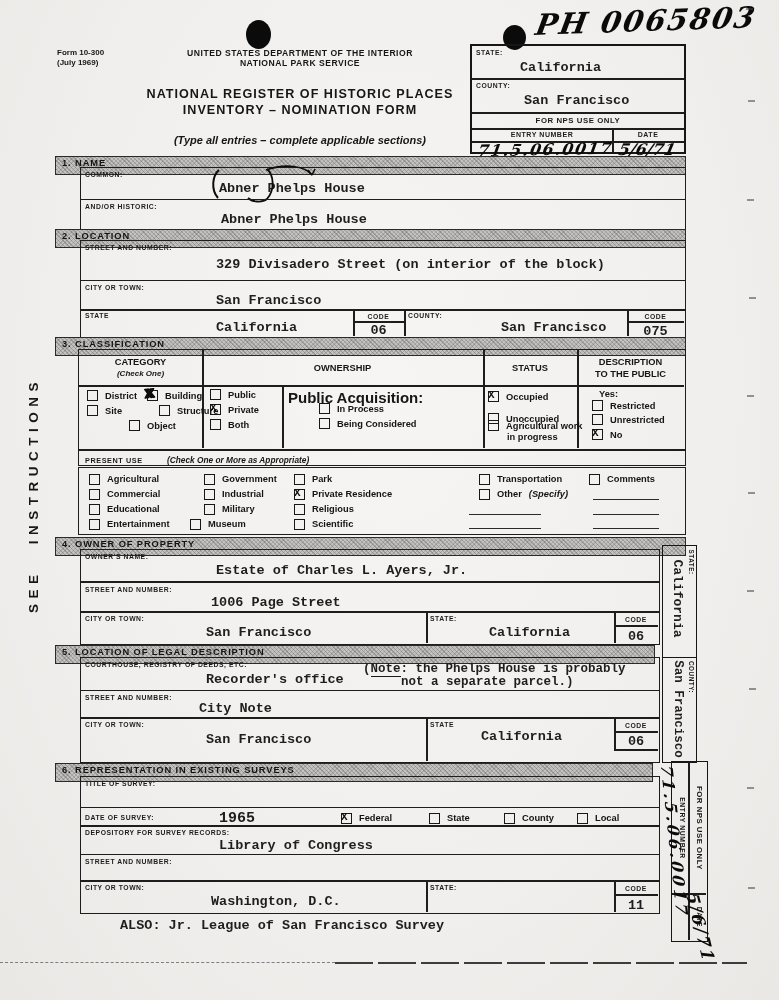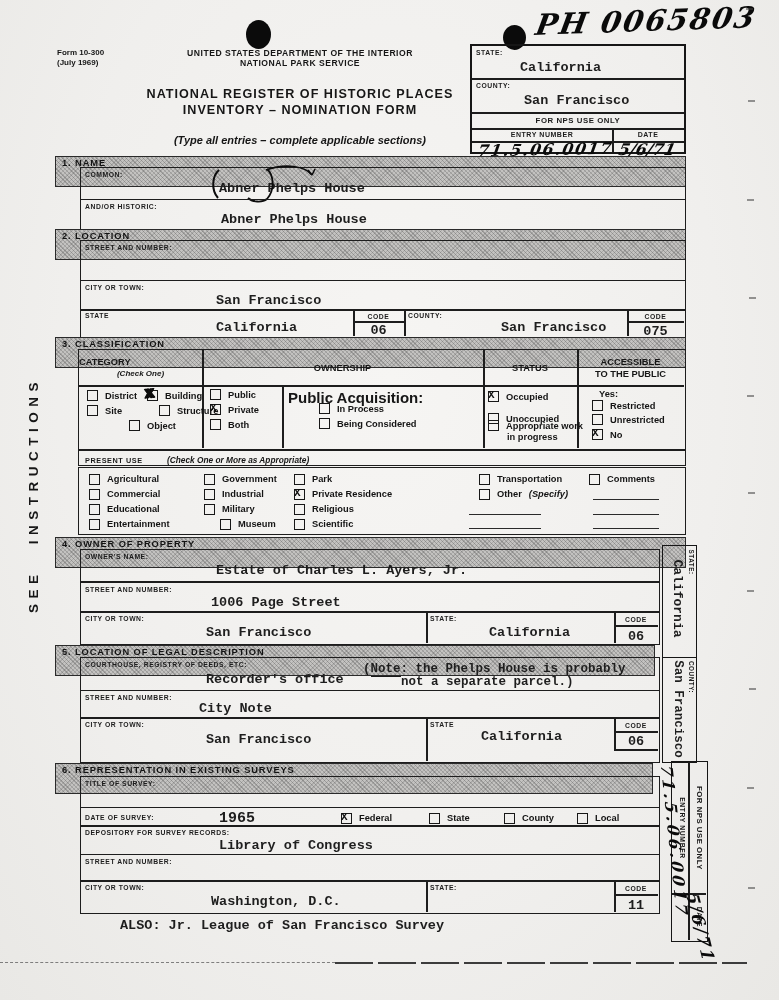--- a/index.html
+++ b/index.html
@@ -3,21 +3,21 @@
 <meta charset="utf-8">
 <style>
   html,body{margin:0;padding:0}
   body{width:779px;height:1000px;position:relative;overflow:hidden;
        background:radial-gradient(ellipse at 50% 38%, #f6f5f3 0%, #f0efed 60%, #e9e8e5 100%);
        font-family:"Liberation Sans",sans-serif;color:#161616}
   .abs{position:absolute}
   .lbl{position:absolute;font:700 6.8px "Liberation Sans",sans-serif;letter-spacing:.55px;color:#1c1c1c;white-space:nowrap}
   .val{position:absolute;font:700 13px "Liberation Mono","DejaVu Sans Mono",monospace;color:#1e1e1e;white-space:nowrap}
   .row{position:absolute;border:1.5px solid #1d1d1d;box-sizing:border-box;background:transparent}
-  .bar{position:absolute;height:31px;box-sizing:border-box;border:1.2px solid #2a2a2a;
+  .bar{position:absolute;height:19px;box-sizing:border-box;border:1.2px solid #2a2a2a;
        background-color:#c3c2c0;
        background-image:repeating-linear-gradient(45deg, rgba(70,70,70,.30) 0 1px, transparent 1px 3px),
                         repeating-linear-gradient(-45deg, rgba(110,110,110,.28) 0 1px, transparent 1px 3px);
        font:700 9.3px "Liberation Sans",sans-serif;letter-spacing:.9px;color:#131313;
        padding:1px 0 0 6px;white-space:nowrap}
   .hline{position:absolute;background:#1d1d1d;height:1.5px}
   .vline{position:absolute;background:#1d1d1d;width:1.5px}
   .cbi{position:absolute;display:flex;align-items:center;gap:7px;
        font:700 9.3px "Liberation Sans",sans-serif;color:#141414;white-space:nowrap}
   .cb{position:relative;width:9px;height:9px;border:1.4px solid #171717;flex:0 0 auto;box-sizing:content-box}
@@ -86,20 +86,21 @@
   <path d="M112,13 L108,8 M112,13 L115,7" fill="none" stroke="#0c0c0c" stroke-width="1.6"></path>
 </svg>
 <div class="row" style="left:80px;top:198.5px;width:606px;height:31px">
   <div class="lbl" style="left:4px;top:3px">AND/OR HISTORIC:</div>
   <div class="val" style="left:140px;top:12px;font-size:13.5px">Abner Phelps House</div>
 </div>
 
 <div class="bar" style="left:55px;top:229px;width:631px">2.  LOCATION</div>
 <div class="row" style="left:80px;top:240px;width:606px;height:41px">
   <div class="lbl" style="left:4px;top:3px">STREET AND NUMBER:</div>
+  <div class="val" style="left:135px;top:16px;font-size:13.5px">329 Divisadero Street  (on interior of the block)</div>
 </div>
 <div class="row" style="left:80px;top:279.5px;width:606px;height:31px">
   <div class="lbl" style="left:4px;top:3px">CITY OR TOWN:</div>
   <div class="val" style="left:135px;top:12px;font-size:13.5px">San Francisco</div>
 </div>
 <div class="row" style="left:80px;top:309px;width:606px;height:29px">
   <div class="vline" style="left:272px;top:0;height:26px"></div>
   <div class="vline" style="left:323px;top:0;height:26px"></div>
   <div class="vline" style="left:546px;top:0;height:26px"></div>
   <div class="hline" style="left:272px;top:11px;width:51px"></div>
@@ -115,25 +116,25 @@
 </div>
 
 <div class="bar" style="left:55px;top:337px;width:631px">3.  CLASSIFICATION</div>
 <div class="row" style="left:78px;top:349px;width:608px;height:101px">
   <div class="hline" style="left:0;top:35px;width:605px"></div>
   <div class="vline" style="left:123px;top:0;height:98px"></div>
   <div class="vline" style="left:404px;top:0;height:98px"></div>
   <div class="vline" style="left:498px;top:0;height:98px"></div>
   <div class="vline" style="left:203px;top:35px;height:63px"></div>
 
-  <div class="hdr" style="left:0;top:7px;width:123px;font-size:9.3px">CATEGORY</div>
+  <div class="hdr" style="left:0;top:7px;width:123px;text-align:center;font-size:9.3px">CATEGORY</div>
   <div class="hdr ital" style="left:0;top:19px;width:123px;text-align:center;font-size:8px">(Check One)</div>
   <div class="hdr" style="left:123px;top:13px;width:281px;text-align:center;font-size:9.3px">OWNERSHIP</div>
   <div class="hdr" style="left:404px;top:13px;width:94px;text-align:center;font-size:9.3px">STATUS</div>
-  <div class="hdr" style="left:498px;top:7px;width:107px;text-align:center;font-size:9.3px">ACCESSIBLE</div>
+  <div class="hdr" style="left:498px;top:7px;width:107px;text-align:center;font-size:9.3px">DESCRIPTION</div>
   <div class="hdr" style="left:498px;top:19px;width:107px;text-align:center;font-size:9.3px">TO THE PUBLIC</div>
 
   <div class="cbi" style="left:8px;top:40px">
       <span class="cb">
         <span class="mk"></span>
       </span>
       <span>District</span>
     </div>
   <div class="cbi" style="left:68px;top:40px">
       <span class="cb heavy">
@@ -202,21 +203,21 @@
   <div class="cbi" style="left:409px;top:63px">
       <span class="cb">
         <span class="mk"></span>
       </span>
       <span>Unoccupied</span>
     </div>
   <div class="cbi" style="left:409px;top:70px">
       <span class="cb">
         <span class="mk"></span>
       </span>
-      <span>Appropriate work</span>
+      <span>Agricultural work</span>
     </div>
   <div class="hdr" style="left:428px;top:82px;font-size:9.3px">in progress</div>
 
   <div class="hdr" style="left:520px;top:39px;font-size:9.3px">Yes:</div>
   <div class="cbi" style="left:513px;top:50px">
       <span class="cb">
         <span class="mk"></span>
       </span>
       <span>Restricted</span>
     </div>
@@ -276,21 +277,21 @@
         <span class="mk"></span>
       </span>
       <span>Industrial</span>
     </div>
   <div class="cbi" style="left:125px;top:36px">
       <span class="cb">
         <span class="mk"></span>
       </span>
       <span>Military</span>
     </div>
-  <div class="cbi" style="left:141px;top:51px">
+  <div class="cbi" style="left:111px;top:51px">
       <span class="cb">
         <span class="mk"></span>
       </span>
       <span>Museum</span>
     </div>
 
   <div class="cbi" style="left:215px;top:6px">
       <span class="cb">
         <span class="mk"></span>
       </span>

